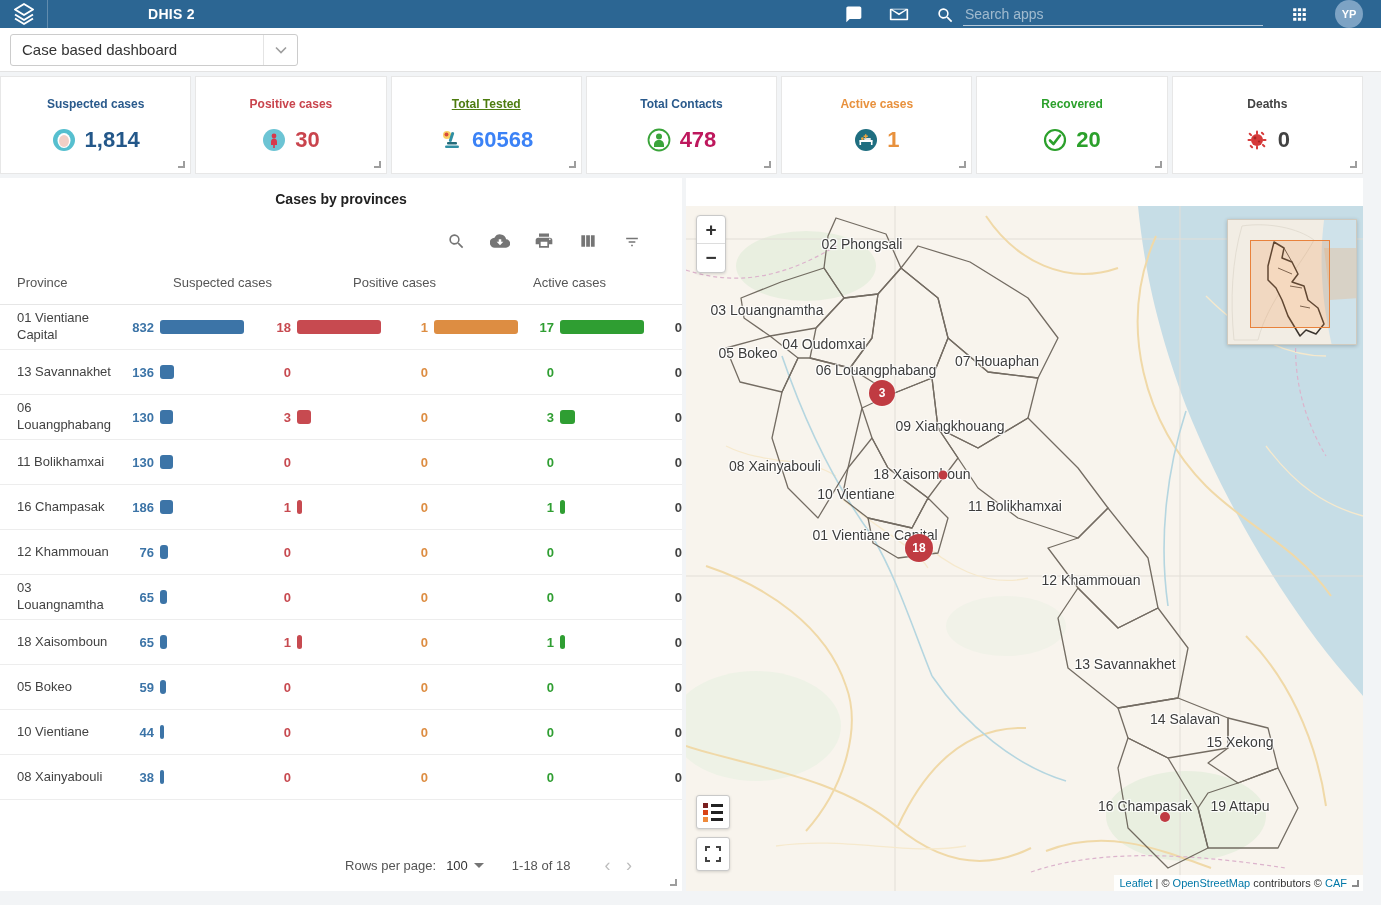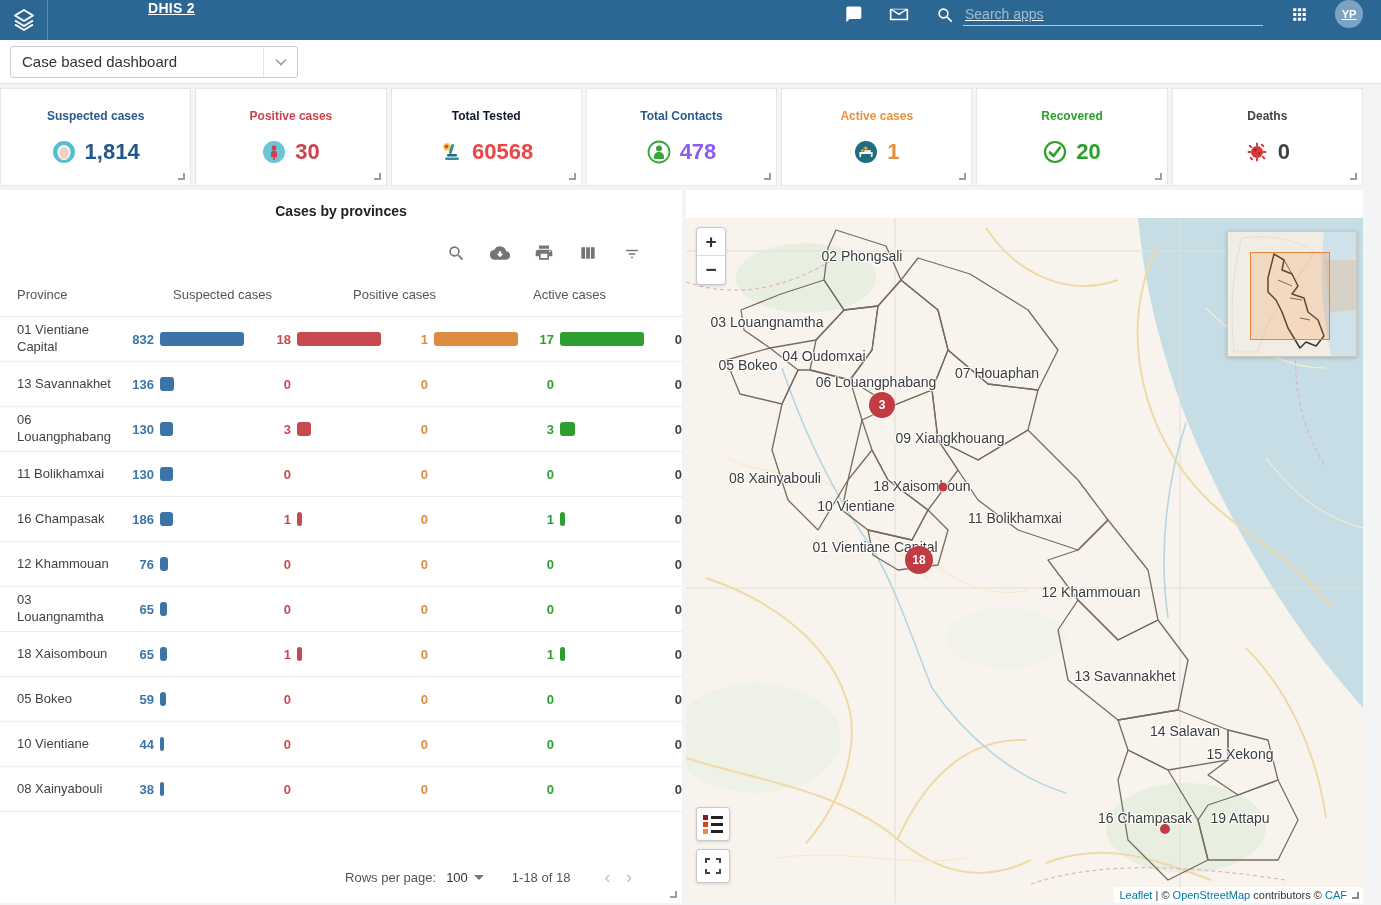--- a/index.html
+++ b/index.html
@@ -1,21 +1,21 @@
 <!DOCTYPE html>
 <html><head>
 <meta charset="utf-8">
 <style>
   * { margin:0; padding:0; box-sizing:border-box; }
   html,body { background:#f2f4f6; }
   body { font-family:"Liberation Sans", sans-serif; color:#333; }
   .page { width:1381px; height:905px; position:relative; background:#f2f4f6; overflow:hidden; }
 
   
-  .topbar { height:40px; background:#2c6693; display:flex; align-items:flex-start; color:#fff;text-decoration:underline; }
+  .topbar { height:28px; background:#2c6693; display:flex; align-items:center; color:#fff; }
   .logo-box { width:48px; height:40px; display:flex; align-items:center; justify-content:center; border-right:1px solid rgba(255,255,255,0.25); }
   .app-title { font-weight:bold; font-size:14px; letter-spacing:0.3px; margin-left:100px; }
   .topbar-right { margin-left:auto; display:flex; align-items:center; gap:26px; padding-right:18px; }
   .tb-icon { width:20px; height:20px; display:flex; align-items:center; justify-content:center; cursor:pointer; }
   .search-wrap { display:flex; align-items:end; gap:8px; }
   .search-input { background:transparent; border:none; border-bottom:1px solid rgba(255,255,255,0.65); color:#fff; width:300px; font-size:14px; padding:3px 2px; outline:none; }
   .search-input::placeholder { color:rgba(255,255,255,0.55); }
   .avatar { width:28px; height:28px; border-radius:50%; background:#7da3c4; color:#fff; font-size:11px; font-weight:bold; display:flex; align-items:center; justify-content:center; cursor:pointer; }
 
   
@@ -153,43 +153,43 @@
           <circle cx="12" cy="12" r="11" fill="#6cc4d4"></circle>
           <circle cx="12" cy="8" r="2.4" fill="#d63a4c"></circle>
           <path d="M12 10.5c-2 0-3 1.3-3 3.2V17h2.2v3h1.6v-3H15v-3.3c0-1.9-1-3.2-3-3.2z" fill="#d63a4c"></path>
         </svg>
         <div class="stat-value" style="color: rgb(201, 68, 77);">30</div>
       </div>
       <span class="resize-corner"></span>
     </div>
 
     <div class="stat-card">
-      <div class="stat-label" style="color: #0f172a;">Total Tested</div>
+      <div class="stat-label" style="color: #4d7c0f; text-decoration: underline;">Total Tested</div>
       <div class="stat-row">
         <svg width="24" height="24" viewBox="0 0 24 24">
           <circle cx="8" cy="7" r="4" fill="#f8c33d" opacity="0.8"></circle>
           <circle cx="7.5" cy="6.5" r="2" fill="#d84a3a"></circle>
           <rect x="11" y="4" width="3" height="10" rx="1.2" fill="#2f8fa3" transform="rotate(18 12.5 9)"></rect>
           <rect x="8" y="14" width="10" height="2.4" rx="1" fill="#236b7a"></rect>
           <rect x="6" y="17.5" width="14" height="2.6" rx="1.3" fill="#2f8fa3"></rect>
         </svg>
-        <div class="stat-value" style="color: #ef4444;">60568</div>
+        <div class="stat-value" style="color: #3b82f6;">60568</div>
       </div>
       <span class="resize-corner"></span>
     </div>
 
     <div class="stat-card">
       <div class="stat-label" style="color: rgb(42, 90, 140);">Total Contacts</div>
       <div class="stat-row">
         <svg width="24" height="24" viewBox="0 0 24 24">
           <circle cx="12" cy="12" r="10.5" fill="none" stroke="#3aa43a" stroke-width="1.8"></circle>
           <circle cx="12" cy="8.5" r="3" fill="#3aa43a"></circle>
           <path d="M12 12c-3 0-5 2-5 4.8V19h10v-2.2c0-2.8-2-4.8-5-4.8z" fill="#3aa43a"></path>
         </svg>
-        <div class="stat-value" style="color: #8b5cf6;">478</div>
+        <div class="stat-value" style="color: #be185d;">478</div>
       </div>
       <span class="resize-corner"></span>
     </div>
 
     <div class="stat-card">
       <div class="stat-label" style="color: rgb(232, 145, 61);">Active cases</div>
       <div class="stat-row">
         <svg width="24" height="24" viewBox="0 0 24 24">
           <circle cx="12" cy="12" r="11" fill="#1f6e80"></circle>
           <rect x="5.5" y="12" width="13" height="2" rx="1" fill="#fff"></rect>

